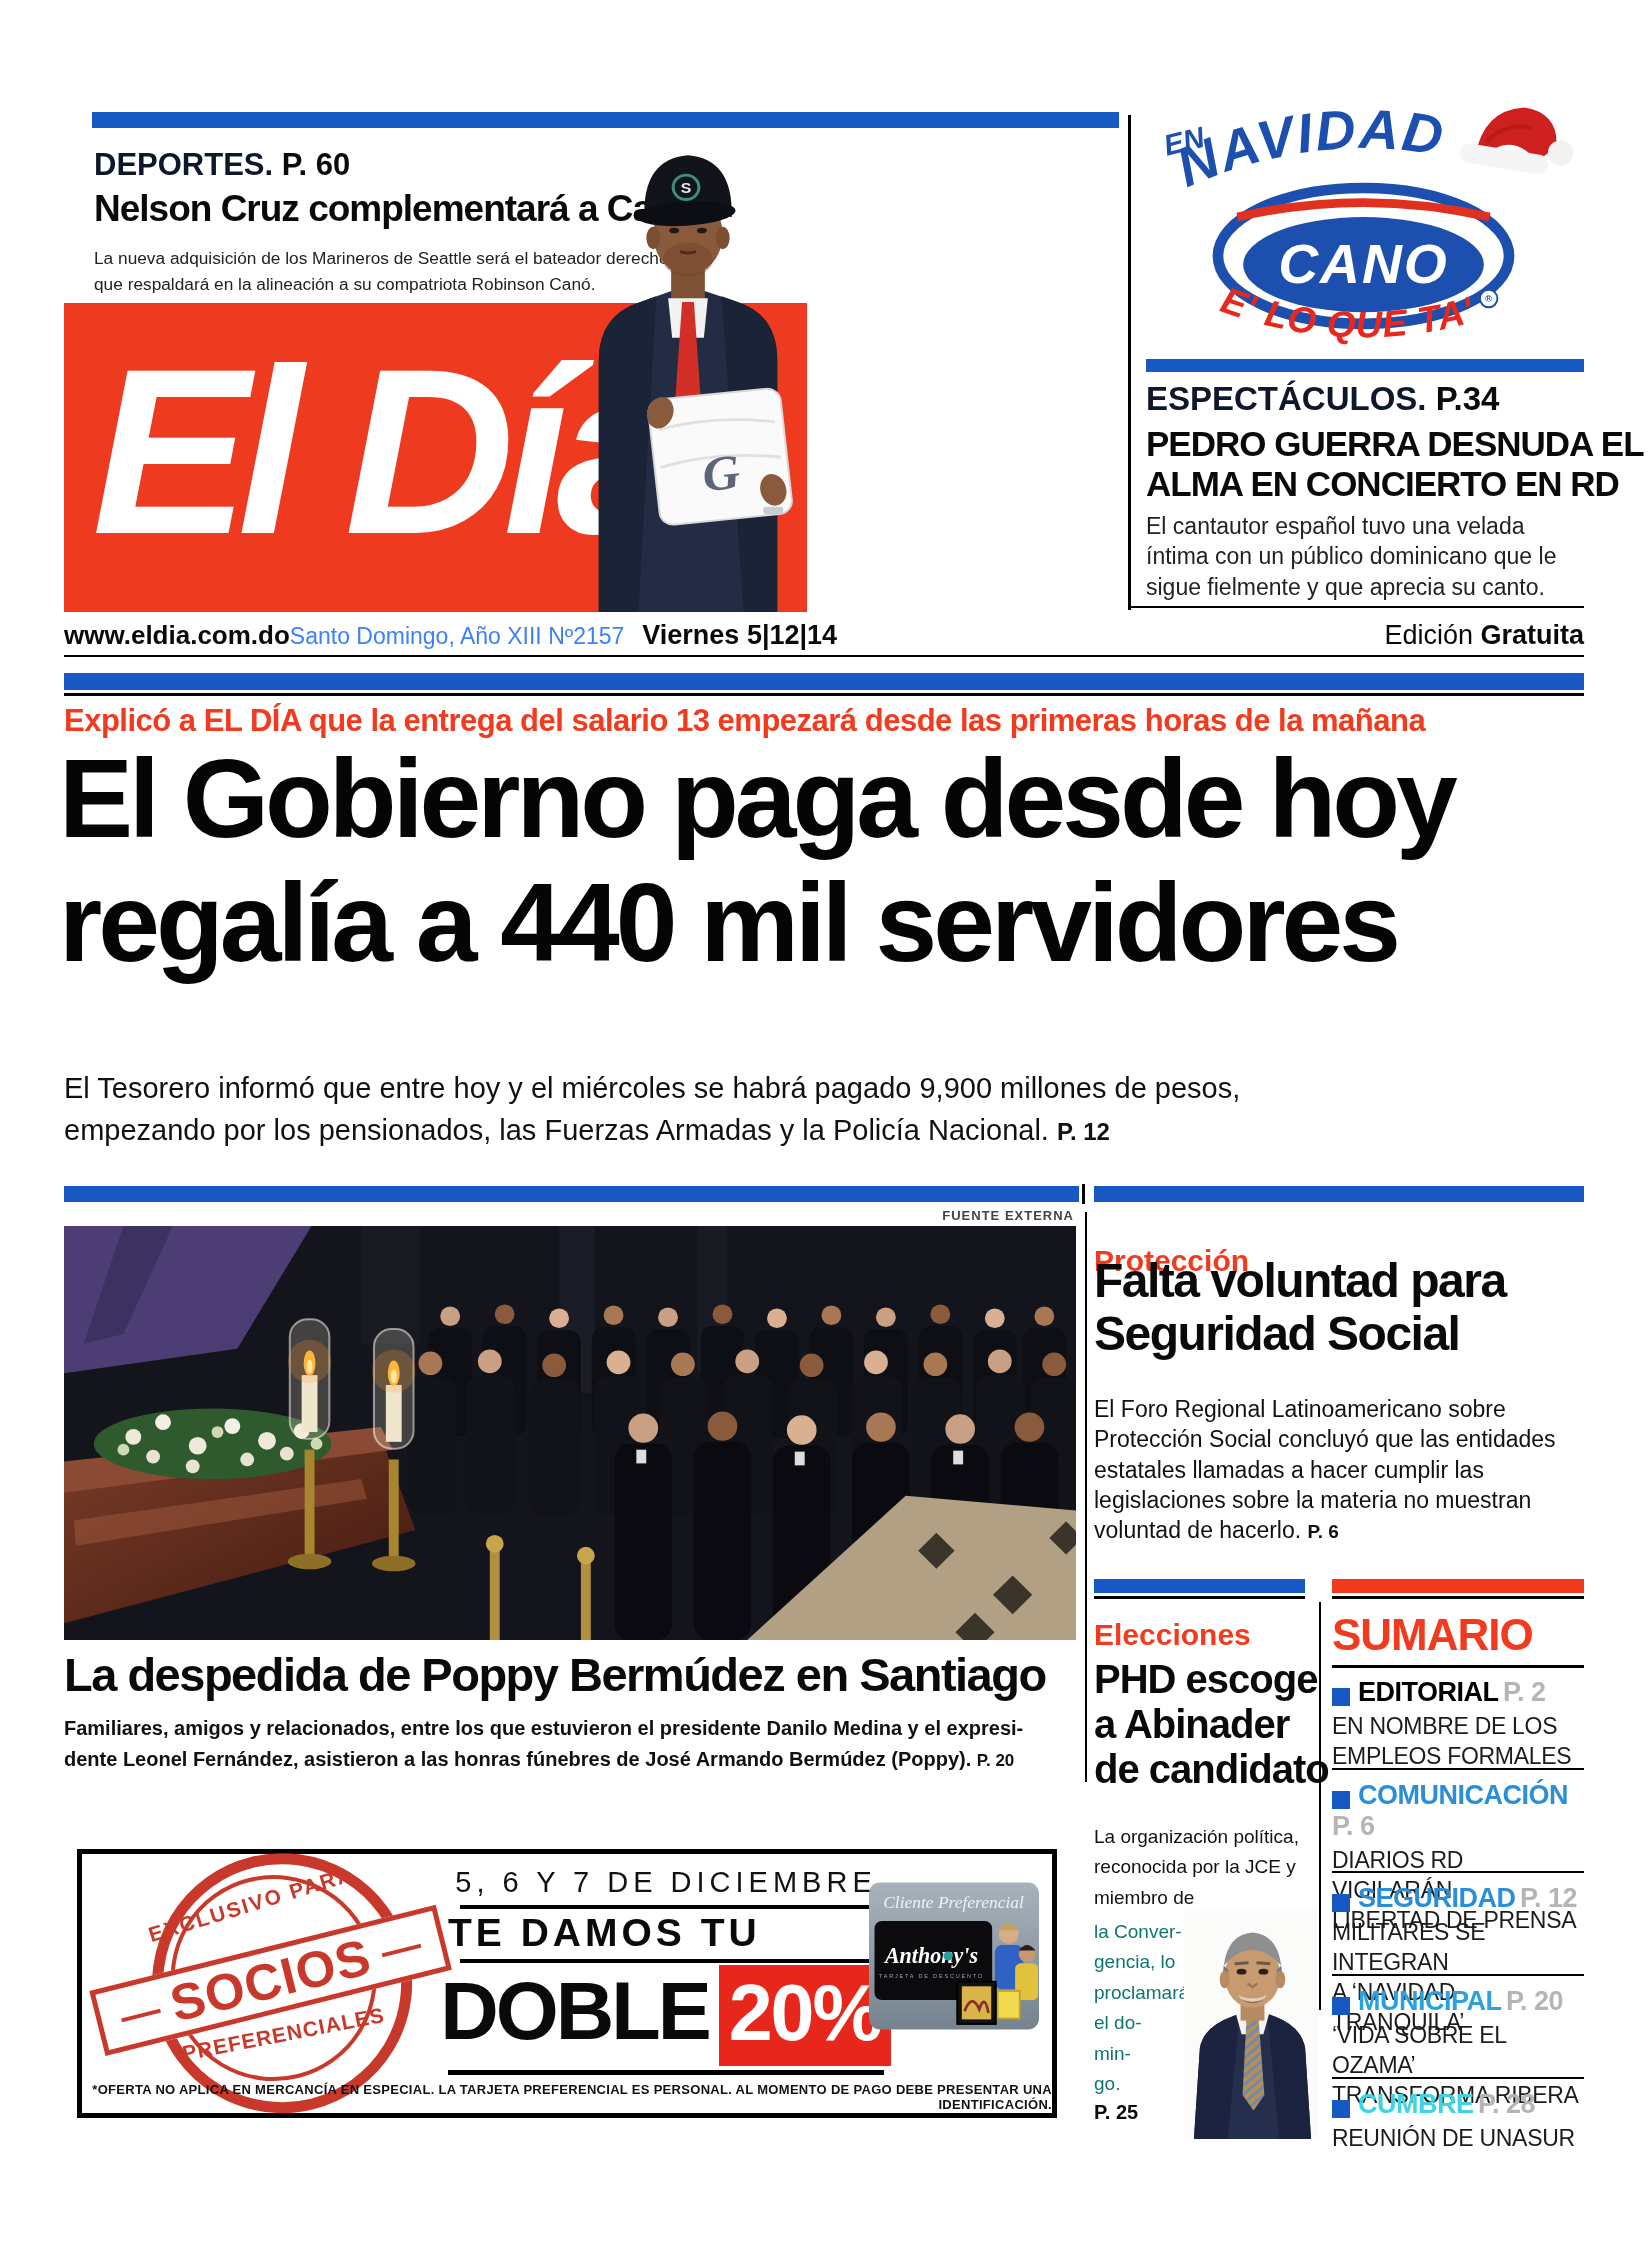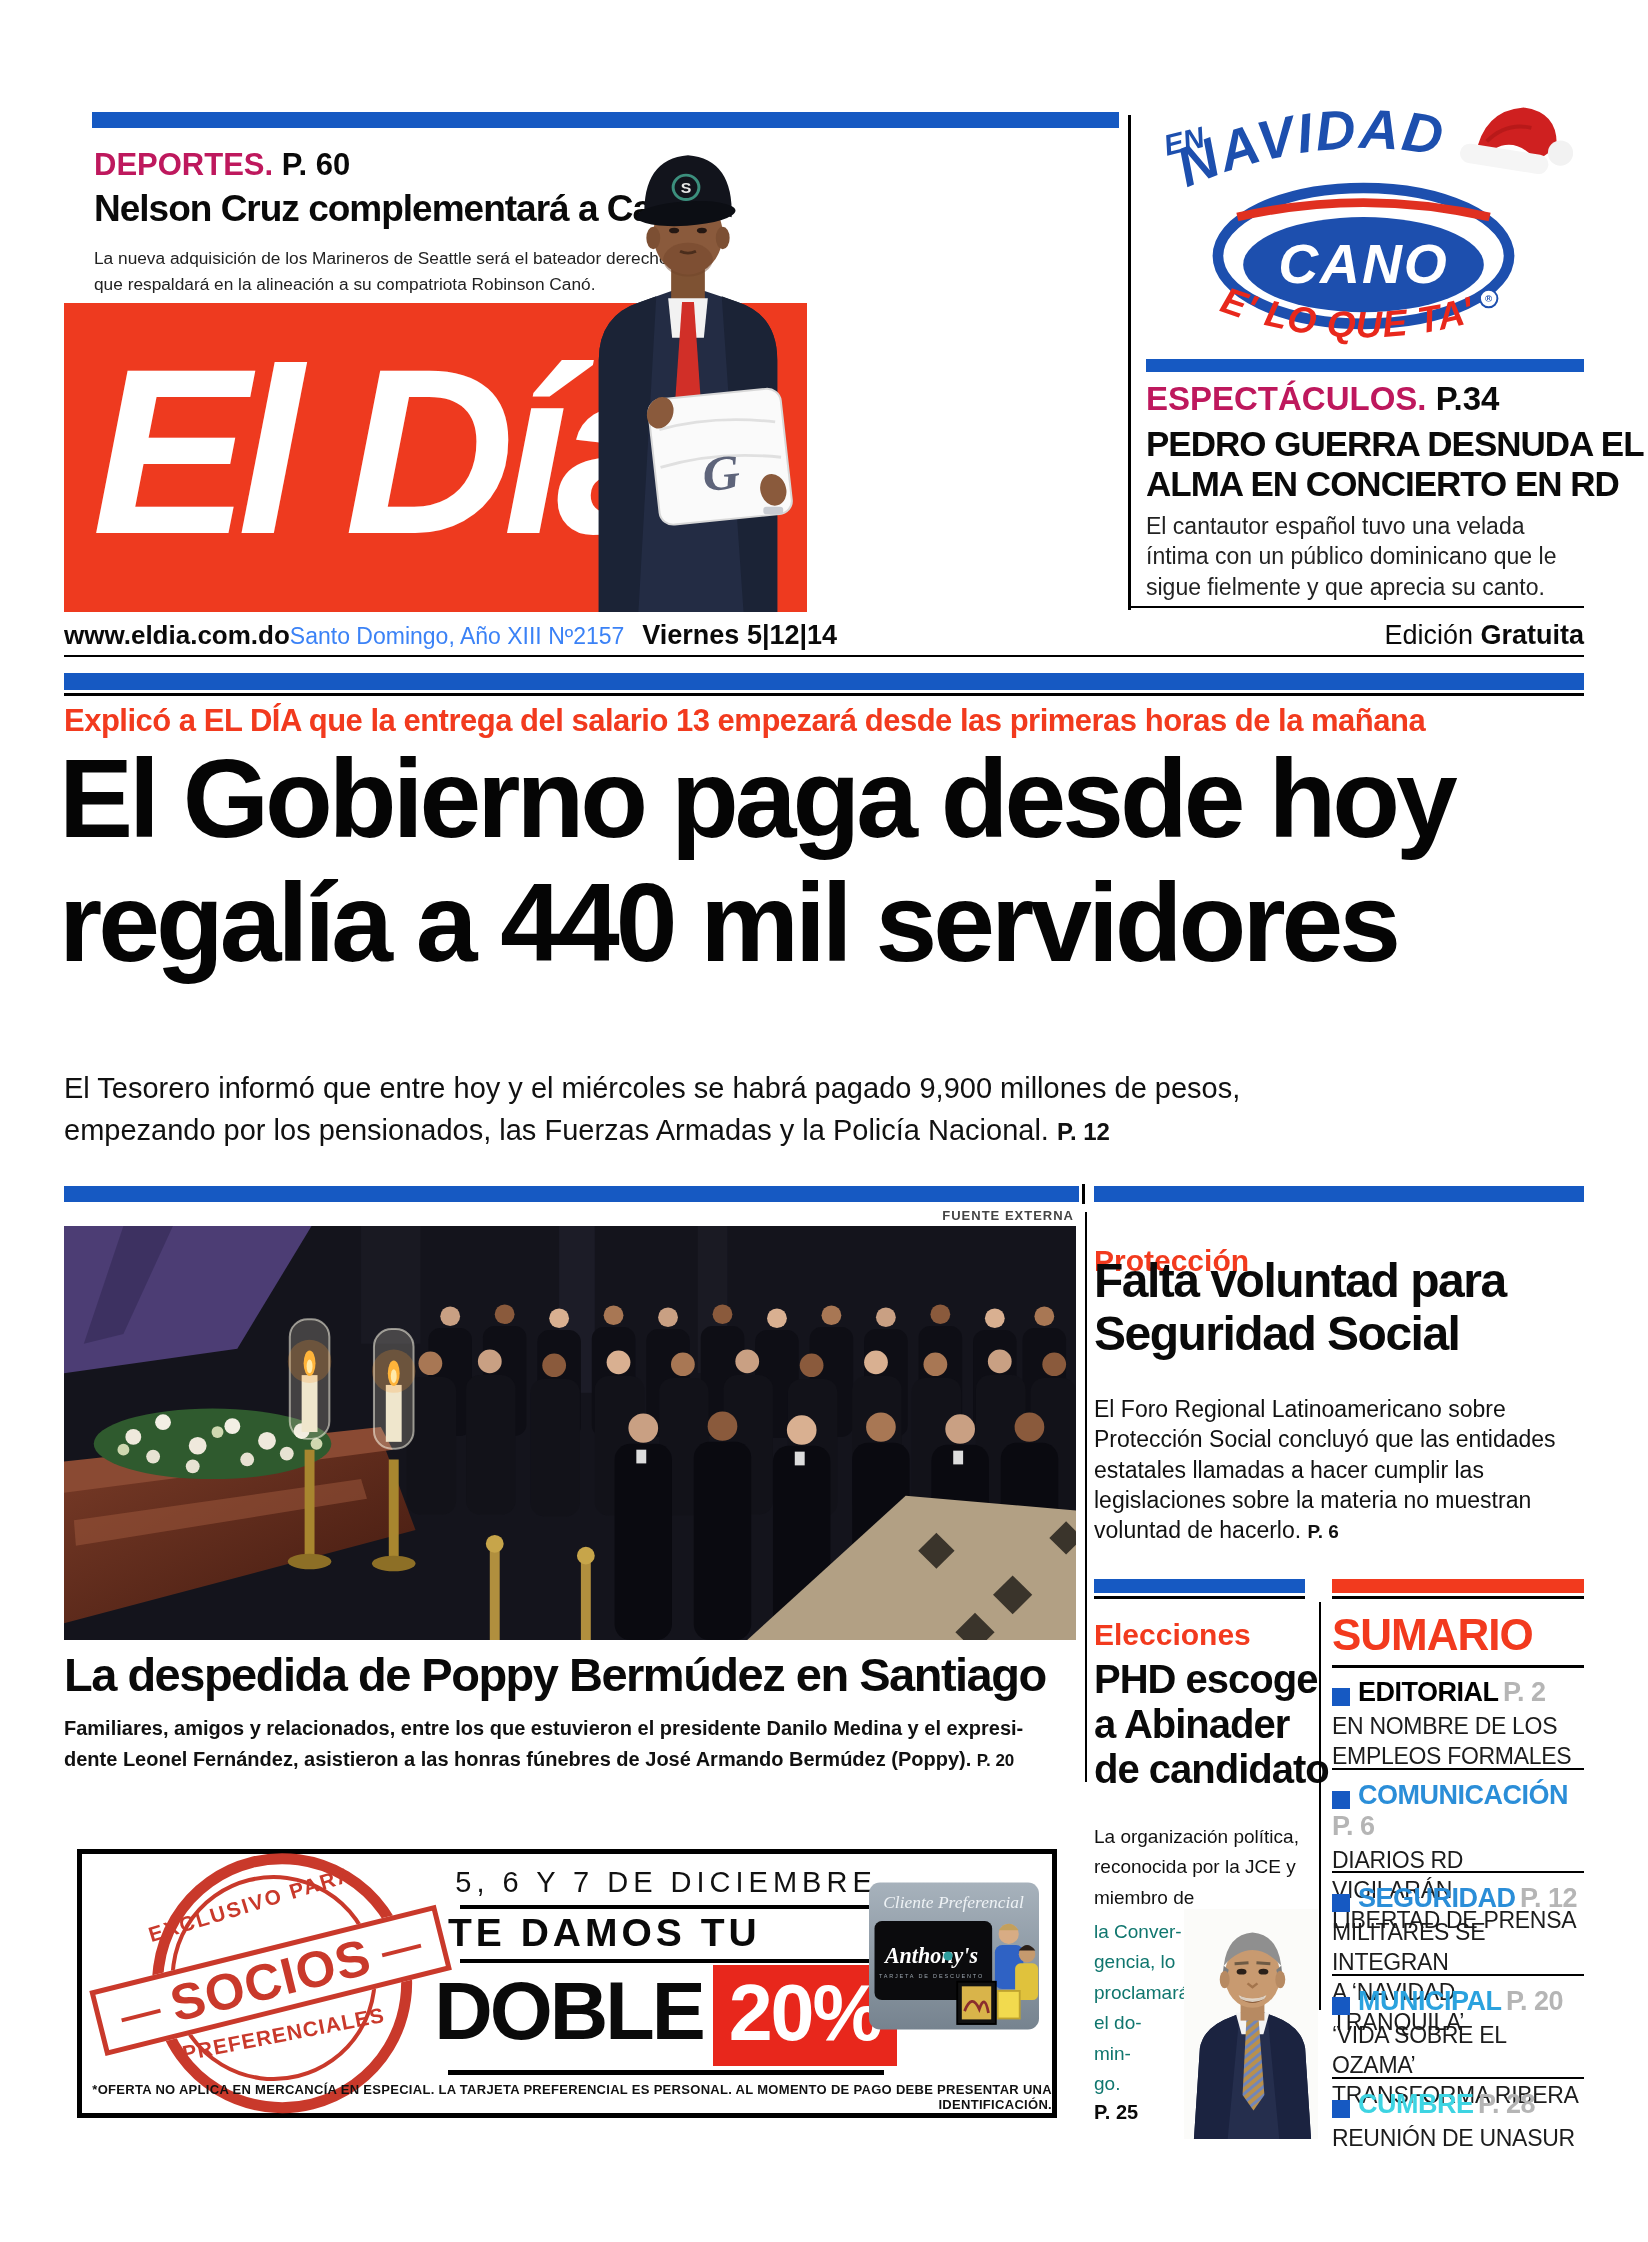--- a/index.html
+++ b/index.html
@@ -3,21 +3,21 @@
 <meta charset="utf-8">
 <title>El Día</title>
 <style>
   html,body{margin:0;padding:0}
   body{width:1648px;height:2242px;position:relative;background:#fff;
        font-family:"Liberation Sans",sans-serif;color:#0a0a0a;overflow:hidden}
   .abs{position:absolute}
   .pre{white-space:pre-line}
   .bar-blue{background:#1659c2}
   .rule{background:#000}
-  .olive{color:#be185d}
+  .olive{color:#0f172a}
   .red{color:#f23a1e}
   .pgray{color:#b5b5b5}
   .sum-label{font-weight:bold;font-size:27px;letter-spacing:-0.5px;display:inline}
   .sum-desc{font-size:23px;line-height:1.3;color:#1c1c1c;letter-spacing:-0.3px}
   .sum-sq{display:inline-block;width:18px;height:18px;background:#1659c2;margin-right:8px;vertical-align:middle}
   .stamp-ring{position:absolute;border-radius:50%;border-style:solid;border-color:#c9392b}
 </style>
 </head>
 <body>
 
@@ -391,21 +391,21 @@
     </div>
     <div class="abs" style="left:0;top:170px;width:356px;text-align:center;font-size:21px;font-weight:bold;color:#c9392b;letter-spacing:1px;transform:rotate(3deg)">PREFERENCIALES</div>
   </div>
 
   <div class="abs" style="left:366px;top:12px;width:436px;text-align:center;font-size:29px;letter-spacing:5px;color:#111">5, 6 Y 7 DE DICIEMBRE</div>
   <div class="abs rule" style="left:378px;top:51px;width:412px;height:4px"></div>
   <div class="abs" style="left:366px;top:57px;width:436px;text-align:left;font-size:39px;font-weight:bold;letter-spacing:4px">TE DAMOS TU</div>
   <div class="abs rule" style="left:378px;top:105px;width:412px;height:4px"></div>
   <div class="abs" style="left:356px;top:111px;width:455px;height:101px;display:flex;justify-content:center;gap:10px">
     <span style="font-size:81px;font-weight:bold;letter-spacing:-3px;color:#0a0a0a">DOBLE</span>
-    <span style="font-size:79px;font-weight:bold;background:#e8271c;color:#fff;padding:2px 16px;letter-spacing:-2px">20%</span>
+    <span style="font-size:79px;font-weight:bold;background:#e8271c;color:#fff;padding:2px 10px;letter-spacing:-2px">20%</span>
   </div>
   <div class="abs rule" style="left:366px;top:216px;width:436px;height:5px"></div>
 
   <svg class="abs" viewBox="0 0 185 160" style="left:787px;top:24px;width:170px;height:156px">
     <defs>
       <linearGradient id="cardGrad" x1="0" y1="0" x2="0" y2="1">
         <stop offset="0" stop-color="#a7b2bc"></stop>
           <stop offset="1" stop-color="#76838f"></stop>
       </linearGradient>
     </defs>

